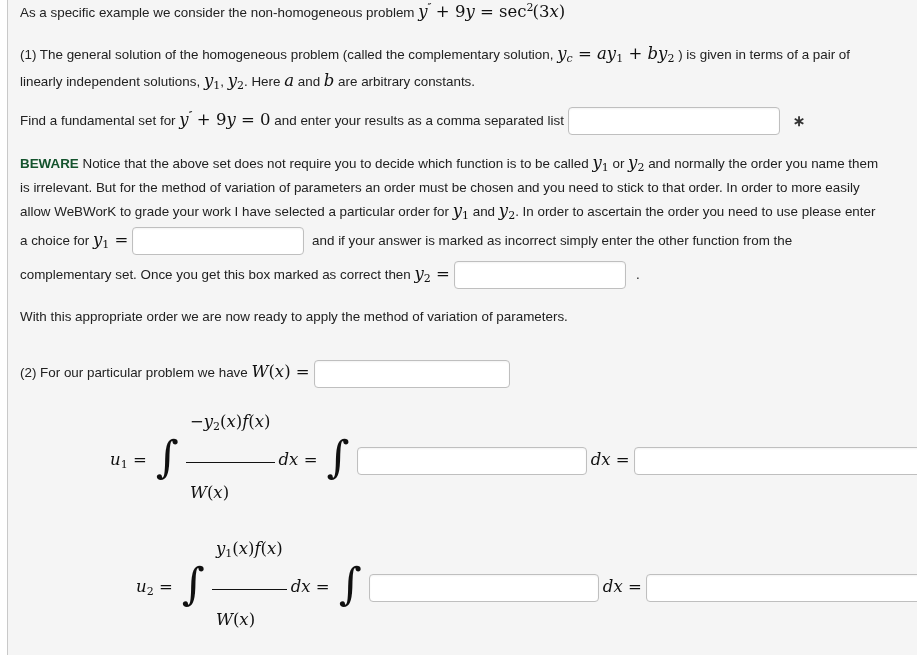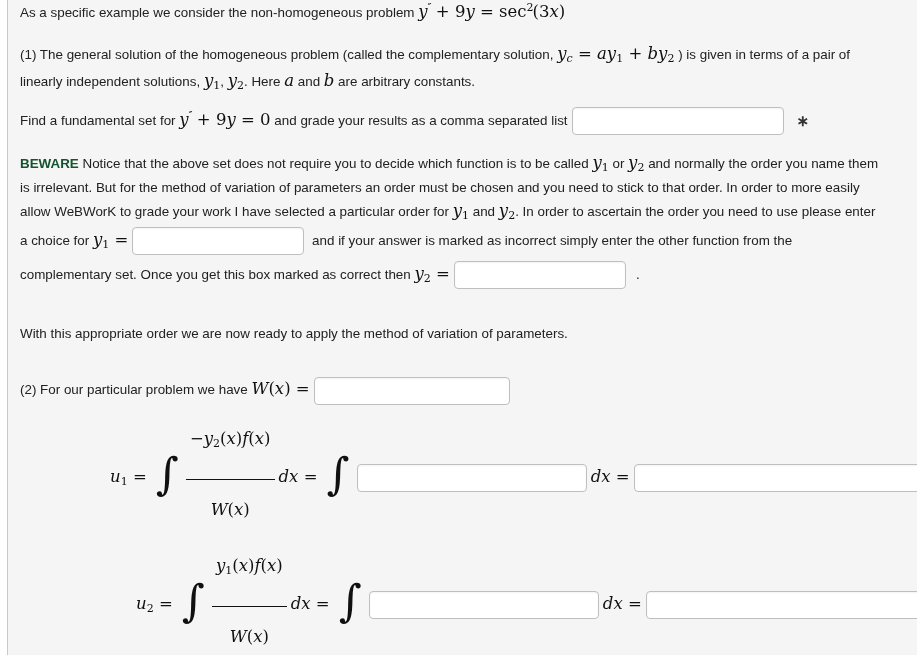--- a/index.html
+++ b/index.html
@@ -5,38 +5,38 @@
   html,body{margin:0;padding:0;background:#f5f5f5;}
   body{font-family:"Liberation Sans",sans-serif;font-size:13.4px;color:#212121;}
   .gutter{position:fixed;left:0;top:0;width:7px;height:100%;background:#ffffff;border-right:1px solid #c9c9c9;}
   .page{margin-left:8px;padding:0 14px 40px 12px;max-width:889px;box-sizing:border-box;}
 
   p{margin:0;}
   .intro{line-height:24px;}
   .p1{margin-top:15px;line-height:25px;}
   .find-row{margin-top:9px;line-height:32px;white-space:nowrap;}
   .beware{margin-top:13px;line-height:23px;}
-  .note{margin-top:32px;line-height:20px;}
+  .note{margin-top:15px;line-height:20px;}
   .w-row{margin-top:29px;line-height:32px;white-space:nowrap;}
   .u-row{white-space:nowrap;line-height:56px;}
   .u1-row{margin:6px 0 0 90px;}
   .u2-row{margin:0 0 0 116px;}
   .combine{margin-top:10px;line-height:20px;}
 
   b{color:#14532d;}
 
   
   .math{font-family:"DejaVu Serif","Liberation Serif",serif;font-size:16.5px;color:#101010;white-space:nowrap;}
   .math .mi{font-style:italic;}
   .math .mr{font-style:normal;}
   .math .msup{font-size:11px;position:relative;top:-6px;letter-spacing:-1px;}
   .math .msub{font-size:11px;position:relative;top:3px;}
   .math .msub.mi{font-style:italic;}
   .math .mint{font-size:44px;line-height:0;display:inline-block;vertical-align:middle;margin:0 3px 0 4px;transform:translateY(-3px);font-style:normal;}
-  .math .mfrac{display:inline-block;vertical-align:middle;text-align:center;margin:0 4px;transform:translateY(-3px);}
+  .math .mfrac{display:inline-block;vertical-align:middle;text-align:left;margin:0 4px;transform:translateY(-3px);}
   .math .mfrac .fnum{display:block;padding:0 4px 2px;}
   .math .mfrac .fden{display:block;border-top:1.4px solid #111;padding:2px 4px 0;margin-top:8px;}
 
   
   .ans{box-sizing:border-box;height:28px;background:#ffffff;border:1px solid #bfbfbf;border-radius:4px;
        box-shadow:inset 0 1px 2px rgba(0,0,0,0.05);vertical-align:middle;margin:3px 4px;padding:0 8px;
        font-family:"Liberation Sans",sans-serif;font-size:13px;color:#222;outline:none;}
   .w-fund{width:212px;}
   .w-y{width:172px;}
   .w-wr{width:196px;}
@@ -51,21 +51,21 @@
 <body>
 
 <div class="gutter"></div>
 
 <div class="page">
 
   <p class="intro"><span>As a specific example we consider the non-homogeneous problem </span><span class="math"><span class="mi">y</span><span class="msup">′′</span><span class="mr"> + 9</span><span class="mi">y</span><span class="mr"> = sec</span><span class="msup">2</span><span class="mr">(3</span><span class="mi">x</span><span class="mr">)</span></span></p>
 
   <p class="p1"><span>(1) The general solution of the homogeneous problem (called the complementary solution, </span><span class="math"><span class="mi">y</span><span class="msub mi">c</span><span class="mr"> = </span><span class="mi">a</span><span class="mi">y</span><span class="msub">1</span><span class="mr"> + </span><span class="mi">b</span><span class="mi">y</span><span class="msub">2</span></span><span> ) is given in terms of a pair of linearly independent solutions, </span><span class="math"><span class="mi">y</span><span class="msub">1</span></span><span>, </span><span class="math"><span class="mi">y</span><span class="msub">2</span></span><span>. Here </span><span class="math"><span class="mi">a</span></span><span> and </span><span class="math"><span class="mi">b</span></span><span> are arbitrary constants.</span></p>
 
-  <div class="find-row"><span>Find a fundamental set for </span><span class="math"><span class="mi">y</span><span class="msup">′′</span><span class="mr"> + 9</span><span class="mi">y</span><span class="mr"> = 0</span></span><span> and grade your results as a comma separated list</span><input type="text" class="ans w-fund" placeholder="" style=""><span class="star">∗</span></div>
+  <div class="find-row"><span>Find a fundamental set for </span><span class="math"><span class="mi">y</span><span class="msup">′′</span><span class="mr"> + 9</span><span class="mi">y</span><span class="mr"> = 0</span></span><span> and enter your results as a comma separated list</span><input type="text" class="ans w-fund" placeholder="" style=""><span class="star">∗</span></div>
 
   <p class="beware"><b>BEWARE</b><span> Notice that the above set does not require you to decide which function is to be called </span><span class="math"><span class="mi">y</span><span class="msub">1</span></span><span> or </span><span class="math"><span class="mi">y</span><span class="msub">2</span></span><span> and normally the order you name them is irrelevant. But for the method of variation of parameters an order must be chosen and you need to stick to that order. In order to more easily allow WeBWorK to grade your work I have selected a particular order for </span><span class="math"><span class="mi">y</span><span class="msub">1</span></span><span> and </span><span class="math"><span class="mi">y</span><span class="msub">2</span></span><span>. In order to ascertain the order you need to use please enter a choice for </span><span class="math"><span class="mi">y</span><span class="msub">1</span><span class="mr"> =</span></span><input type="text" class="ans w-y" placeholder="" style=""><span> and if your answer is marked as incorrect simply enter the other function from the complementary set. Once you get this box marked as correct then </span><span class="math"><span class="mi">y</span><span class="msub">2</span><span class="mr"> =</span></span><input type="text" class="ans w-y" placeholder="" style=""><span class="gap">.</span></p>
 
   <p class="note">With this appropriate order we are now ready to apply the method of variation of parameters.</p>
 
   <div class="w-row"><span>(2) For our particular problem we have </span><span class="math"><span class="mi">W</span><span class="mr">(</span><span class="mi">x</span><span class="mr">) =</span></span><input type="text" class="ans w-wr" placeholder="" style=""></div>
 
   <div class="u-row u1-row"><span class="math"><span class="mi">u</span><span class="msub">1</span><span class="mr"> = </span><span class="mint">∫</span><span class="mfrac"><span class="fnum"><span class="mr">−</span><span class="mi">y</span><span class="msub">2</span><span class="mr">(</span><span class="mi">x</span><span class="mr">)</span><span class="mi">f</span><span class="mr">(</span><span class="mi">x</span><span class="mr">)</span></span><span class="fden"><span class="mi">W</span><span class="mr">(</span><span class="mi">x</span><span class="mr">)</span></span></span><span class="mi">dx</span><span class="mr"> = </span><span class="mint">∫</span></span><input type="text" class="ans w-int" placeholder="" style=""><span class="math"><span class="mi">dx</span><span class="mr"> =</span></span><input type="text" class="ans w-r1" placeholder="" style=""></div>
 
   <div class="u-row u2-row"><span class="math"><span class="mi">u</span><span class="msub">2</span><span class="mr"> = </span><span class="mint">∫</span><span class="mfrac"><span class="fnum"><span class="mi">y</span><span class="msub">1</span><span class="mr">(</span><span class="mi">x</span><span class="mr">)</span><span class="mi">f</span><span class="mr">(</span><span class="mi">x</span><span class="mr">)</span></span><span class="fden"><span class="mi">W</span><span class="mr">(</span><span class="mi">x</span><span class="mr">)</span></span></span><span class="mi">dx</span><span class="mr"> = </span><span class="mint">∫</span></span><input type="text" class="ans w-int" placeholder="" style=""><span class="math"><span class="mi">dx</span><span class="mr"> =</span></span><input type="text" class="ans w-r2" placeholder="" style=""></div>

